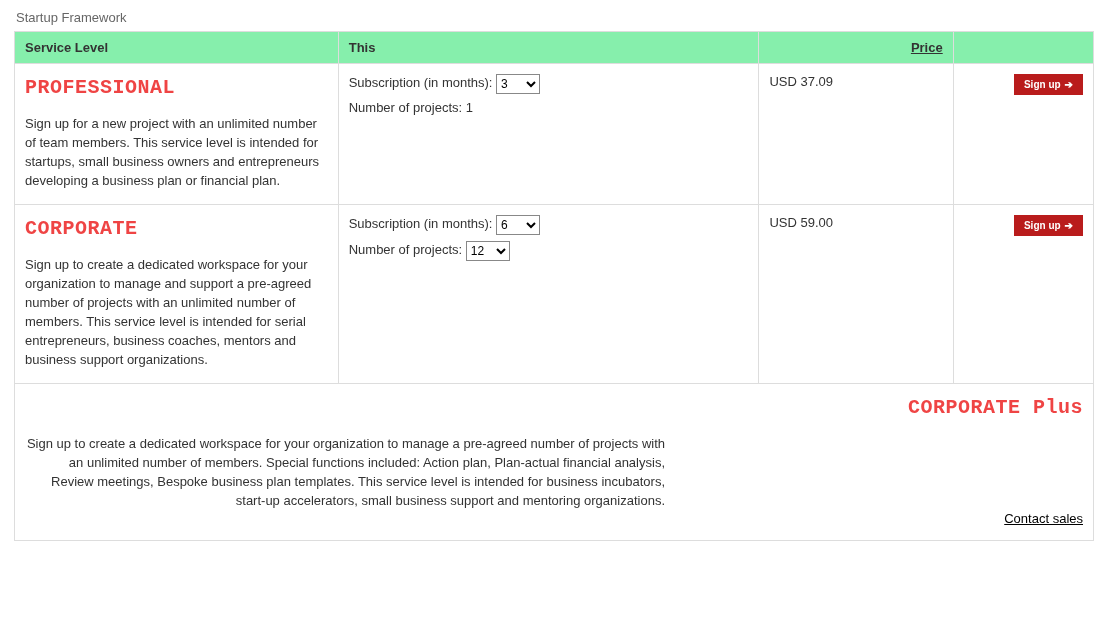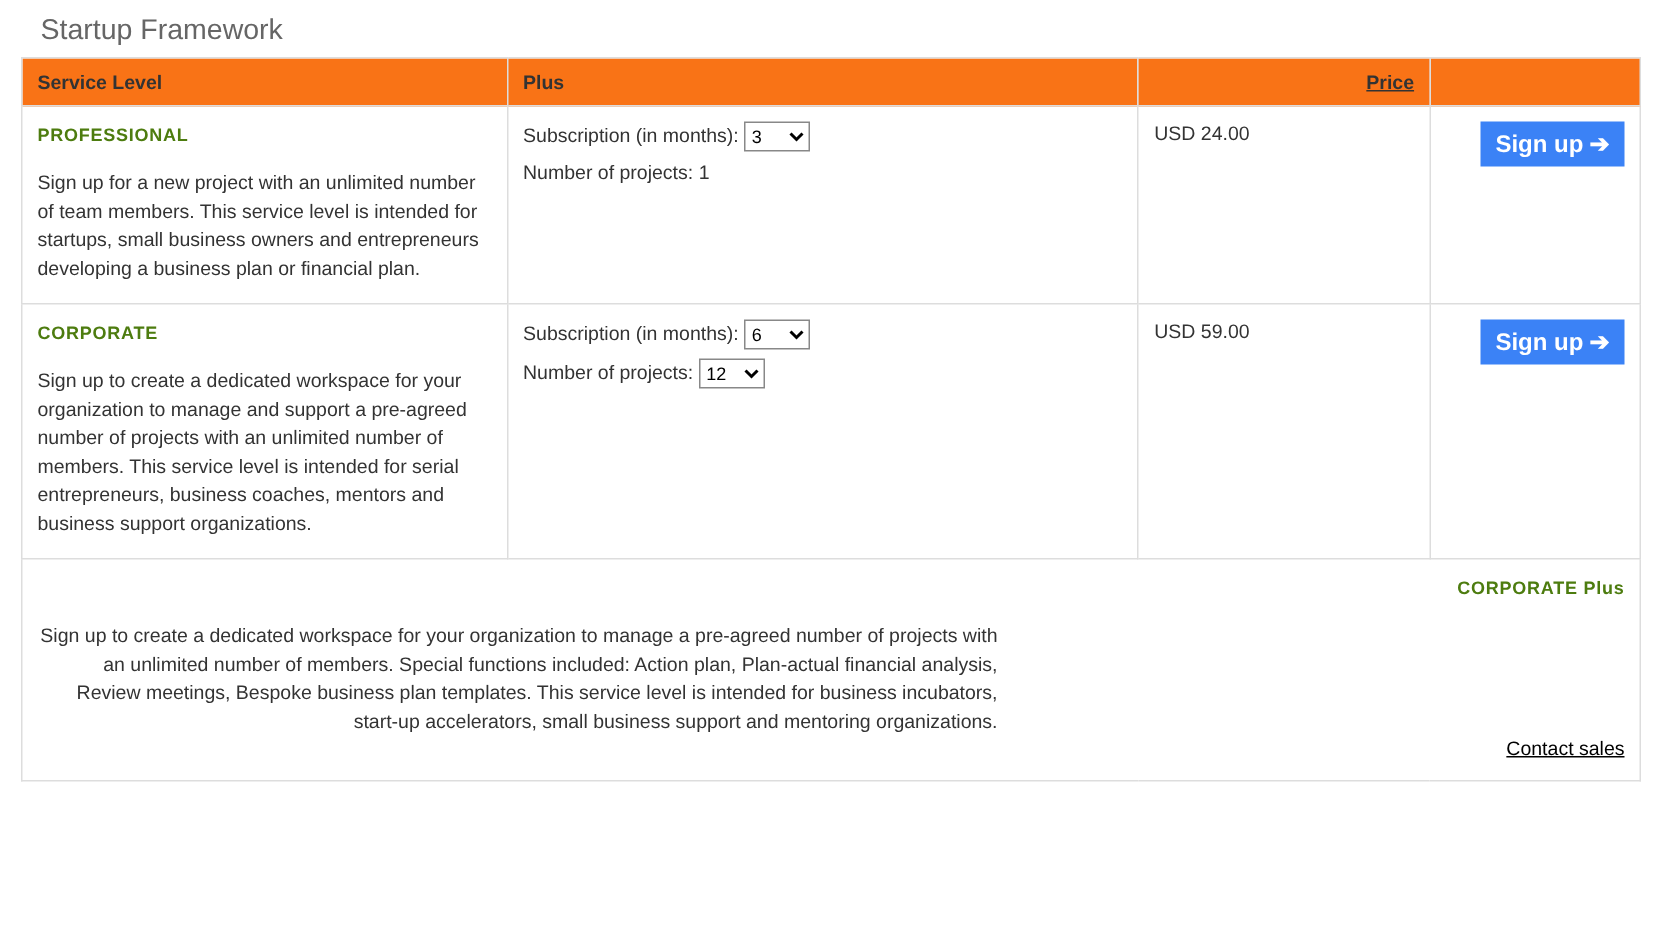--- a/index.html
+++ b/index.html
@@ -6,55 +6,56 @@
   body {
     margin: 0;
     padding: 10px 14px;
     font-family: Verdana, Geneva, sans-serif;
     font-size: 13px;
     color: #333;
     background: #fff;
   }
   .page-title {
     color: #666;
-    font-size: 19px;
-    margin: 0 0 6px 13px;
+    font-size: 13px;
+    margin: 0 0 6px 2px;
   }
   table.pricing {
     border-collapse: collapse;
     width: 100%;
     border: 1px solid #ddd;
     table-layout: fixed;
   }
   table.pricing th {
-    background: #f97316;
+    background: #86efac;
     text-align: left;
     font-weight: bold;
     font-size: 13px;
     padding: 8px 10px;
     border: 1px solid #ddd;
     color: #333;
   }
   table.pricing th.price-head {
     text-decoration: underline;
     text-align: right;
   }
   table.pricing td {
     border: 1px solid #ddd;
     padding: 10px 10px 14px 10px;
     vertical-align: top;
     font-size: 13px;
     color: #333;
   }
   .tier-name {
-    font-size: 12px;
+    font-size: 20px;
     font-weight: bold;
-    color: #4d7c0f;
+    color: #ef4444;
     margin: 2px 0 8px 0;
     letter-spacing: 0.5px;
+    font-family: Liberation Mono, monospace;
   }
   .tier-desc {
     line-height: 1.45;
     color: #333;
     max-width: 640px;
     margin-top: 16px;
   }
   .term-line {
     margin-bottom: 6px;
     color: #333;
@@ -69,24 +70,24 @@
     vertical-align: middle;
   }
   .price-cell {
     white-space: nowrap;
   }
   .signup-cell {
     text-align: right;
   }
   .btn {
     display: inline-block;
-    background: #3b82f6;
+    background: #b91c1c;
     color: #fff;
     font-weight: bold;
-    font-size: 16px;
+    font-size: 10px;
     padding: 5px 10px;
     border: none;
     cursor: pointer;
     white-space: nowrap;
   }
   .btn .arrow {
     margin-left: 4px;
     font-weight: bold;
   }
   .contact-link {
@@ -111,21 +112,21 @@
 <table class="pricing">
   <colgroup>
     <col class="c-service">
       <col class="c-terms">
       <col class="c-price">
       <col class="c-action">
   </colgroup>
   <thead>
     <tr>
       <th>Service Level</th>
-      <th>Plus</th>
+      <th>This</th>
       <th class="price-head">Price</th>
       <th></th>
     </tr>
   </thead>
   <tbody>
 
     <tr>
       <td>
         <div class="tier-name">PROFESSIONAL</div>
         <div class="tier-desc">Sign up for a new project with an unlimited number of team members.
@@ -136,21 +137,21 @@
           <span>Subscription (in months):</span>
           <select>
             <option>3</option>
           </select>
         </div>
         <div class="term-line">
           <span>Number of projects:</span>
           <span>1</span>
         </div>
       </td>
-      <td class="price-cell">USD 24.00</td>
+      <td class="price-cell">USD 37.09</td>
       <td class="signup-cell">
         <button class="btn">
           <span>Sign up</span><span class="arrow">➔</span>
         </button>
       </td>
     </tr>
 
     <tr>
       <td>
         <div class="tier-name">CORPORATE</div>

